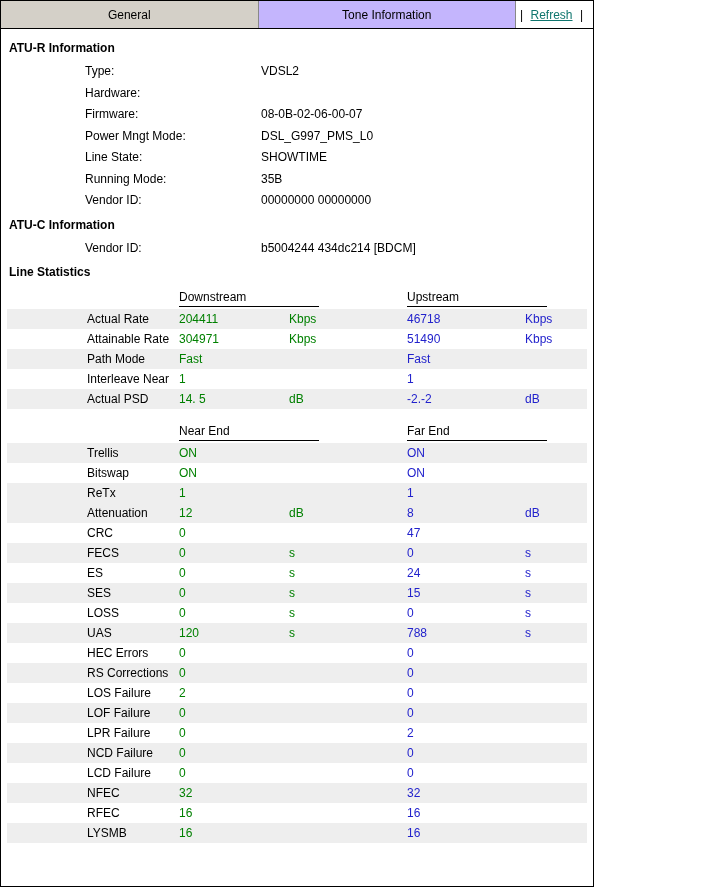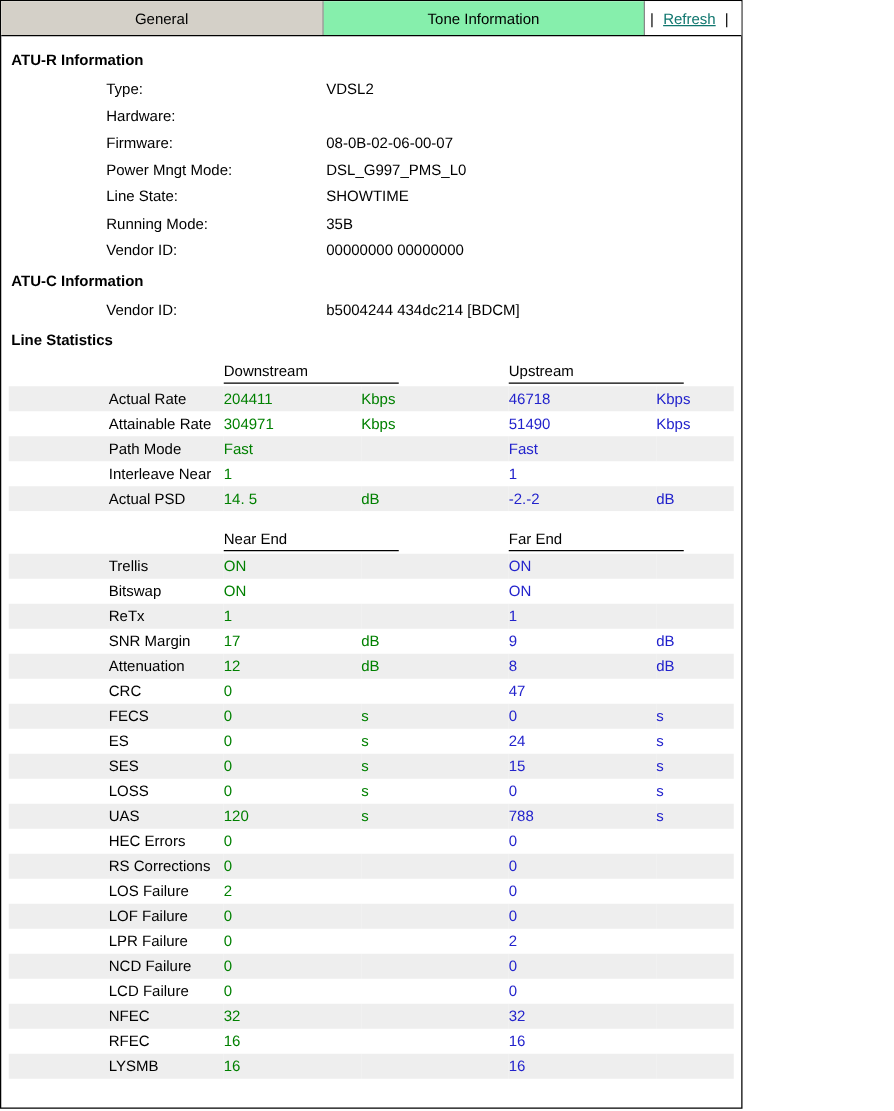--- a/index.html
+++ b/index.html
@@ -38,21 +38,21 @@
     justify-content: center;
     font-size: 12px;
     color: #000000;
     border-right: 1px solid #888888;
     box-sizing: border-box;
   }
   .tab.active {
     background: #d4d0c8;
   }
   .tab.inactive {
-    background: #86efac;
+    background: #c4b5fd;
   }
   .tabfill {
     flex: 1;
     background: #ffffff;
     display: flex;
     align-items: center;
     justify-content: flex-end;
     padding-right: 6px;
     box-sizing: border-box;
   }
@@ -276,27 +276,20 @@
         <td class="c-usval">ON</td>
         <td class="c-usunit"></td>
       </tr>
       <tr class="alt">
         <td class="c-label">ReTx</td>
         <td class="c-dsval">1</td>
         <td class="c-dsunit"></td>
         <td class="c-usval">1</td>
         <td class="c-usunit"></td>
       </tr>
-      <tr>
-        <td class="c-label">SNR Margin</td>
-        <td class="c-dsval">17</td>
-        <td class="c-dsunit">dB</td>
-        <td class="c-usval">9</td>
-        <td class="c-usunit">dB</td>
-      </tr>
       <tr class="alt">
         <td class="c-label">Attenuation</td>
         <td class="c-dsval">12</td>
         <td class="c-dsunit">dB</td>
         <td class="c-usval">8</td>
         <td class="c-usunit">dB</td>
       </tr>
       <tr>
         <td class="c-label">CRC</td>
         <td class="c-dsval">0</td>

